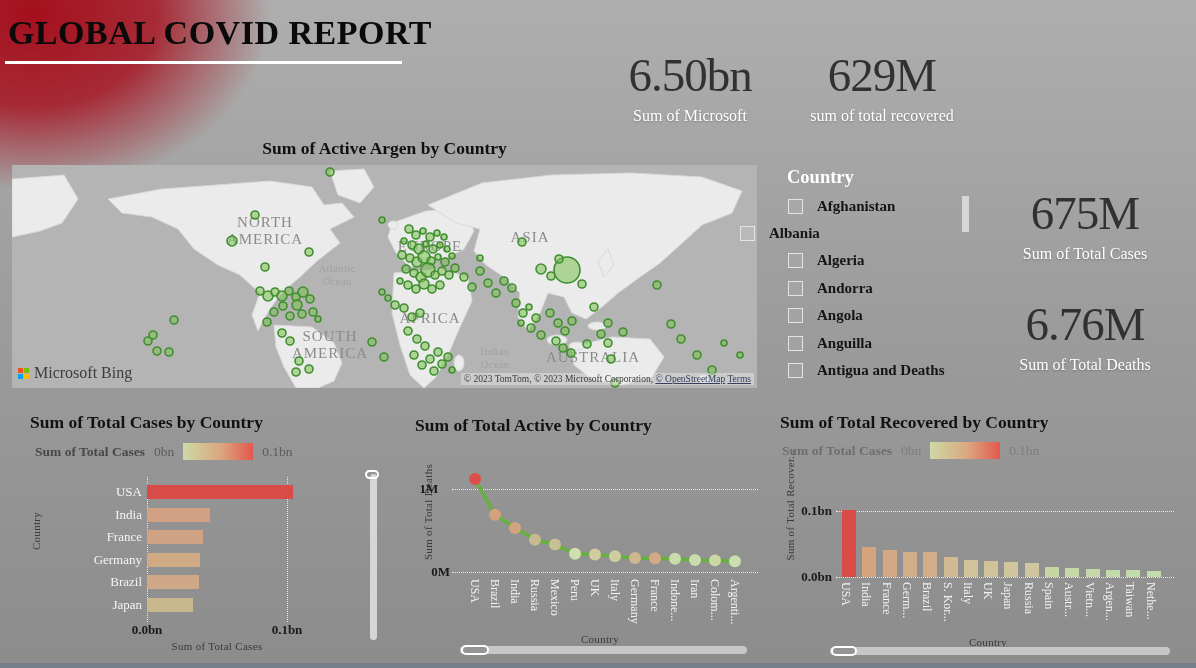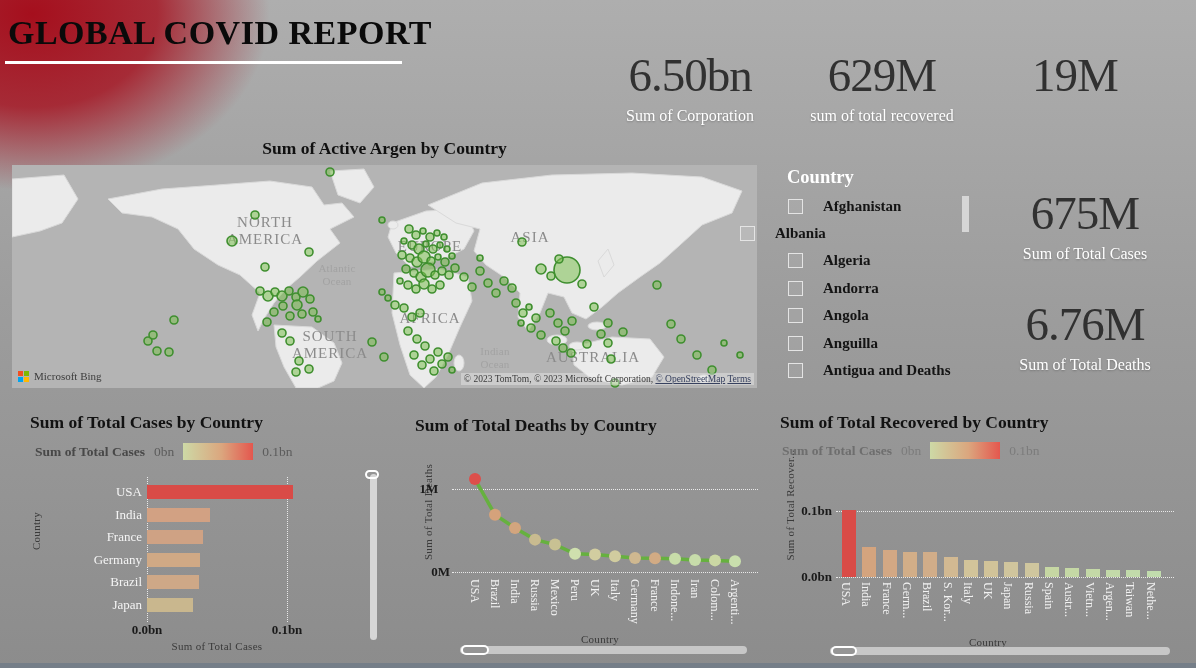--- a/index.html
+++ b/index.html
@@ -12,25 +12,25 @@
   #title-underline{position:absolute;left:5px;top:61px;width:397px;height:3px;background:#fff;}
   .kpi{position:absolute;width:200px;text-align:center;}
   .kpi-value{font-size:47px;font-weight:500;color:#313131;letter-spacing:-1px;line-height:1.02;}
   .kpi-label{font-size:16px;color:#ffffff;margin-top:7px;text-shadow:0 1px 2px rgba(0,0,0,.25);}
   #map-title{position:absolute;left:12px;top:138px;width:745px;text-align:center;font-size:17.5px;font-weight:700;color:#101010;}
   #map{position:absolute;left:12px;top:165px;width:745px;height:223px;background:#b4b4b4;overflow:hidden;text-align:right;}
   #map svg{position:absolute;left:0;top:0;}
   #bing-logo{position:absolute;left:6px;bottom:6px;display:flex;align-items:center;gap:5px;}
   #bing-squares{display:grid;grid-template-columns:5px 5px;grid-template-rows:5px 5px;gap:1px;}
   #bing-squares span{display:block;width:5px;height:5px;}
-  #bing-text{font-size:11px;color:#3c3c3c;}
+  #bing-text{font-size:16px;color:#3c3c3c;}
   #map-attribution{position:absolute;right:3px;bottom:3px;font-size:9.5px;color:#3a3a3a;background:rgba(240,240,240,.4);padding:1px 3px;white-space:nowrap;}
   #map-attribution .lnk{color:#37415f;text-decoration:underline;cursor:pointer;}
   #slicer-header{position:absolute;left:787px;top:167px;font-size:18.5px;font-weight:700;color:#ffffff;}
-  .slicer-row{position:absolute;display:flex;align-items:center;gap:20px;height:20px;}
+  .slicer-row{position:absolute;display:flex;align-items:center;gap:14px;height:20px;}
   .cb{width:13px;height:13px;border:1px solid #e4e4e4;background:rgba(255,255,255,.07);flex:none;}
   .slicer-label{font-size:15px;font-weight:700;color:#141414;white-space:nowrap;}
   #slicer-scroll-thumb{position:absolute;left:962px;top:196px;width:7px;height:36px;background:#d6d6d6;}
   .chart-title{position:absolute;font-size:17.5px;font-weight:700;color:#121212;white-space:nowrap;}
   .legend-row{position:absolute;display:flex;align-items:center;gap:9px;font-size:13.5px;white-space:nowrap;}
   .legend-label{font-weight:700;color:#484848;}
   .legend-minmax{color:#5c5c5c;}
   .legend-row.muted .legend-label{color:#6e6e6e;}
   .legend-row.muted .legend-minmax{color:#7c7c7c;}
   .swatch{width:70px;height:17px;background:linear-gradient(90deg,#cdd9a6 0%,#dba67e 55%,#e4574e 100%);}
@@ -50,28 +50,27 @@
 <body>
 
 <div id="canvas">
   <div id="red-blob"></div>
 
   <h1 id="page-title">GLOBAL COVID REPORT</h1>
   <div id="title-underline"></div>
 
   <div class="kpi" style="left:590px;top:52px;">
     <div class="kpi-value">6.50bn</div>
-    <div class="kpi-label">Sum of Corporation</div>
+    <div class="kpi-label">Sum of Microsoft</div>
   </div>
   <div class="kpi" style="left:782px;top:52px;">
     <div class="kpi-value">629M</div>
     <div class="kpi-label">sum of total recovered</div>
   </div>
   <div class="kpi" style="left:975px;top:52px;">
-    <div class="kpi-value">19M</div>
   </div>
 
   <div class="kpi" style="left:985px;top:190px;">
     <div class="kpi-value">675M</div>
     <div class="kpi-label">Sum of Total Cases</div>
   </div>
   <div class="kpi" style="left:985px;top:301px;">
     <div class="kpi-value">6.76M</div>
     <div class="kpi-label">Sum of Total Deaths</div>
   </div>
@@ -258,21 +257,21 @@
     <span class="legend-label">Sum of Total Cases</span>
     <span class="legend-minmax">0bn</span>
     <span class="swatch"></span>
     <span class="legend-minmax">0.1bn</span>
   </div>
   <div class="axis-title y-title" style="left:6px;top:525px;width:60px;">Country</div>
   <div class="axis-title" style="left:117px;top:640px;width:200px;">Sum of Total Cases</div>
   <div class="track" style="left:370px;top:474px;width:7px;height:166px;background:#d6d6d6;"></div>
   <div class="thumb" style="left:365px;top:470px;width:14px;height:9px;background:transparent;"></div>
 
-  <div class="chart-title" style="left:415px;top:415px;">Sum of Total Deaths by Country</div>
+  <div class="chart-title" style="left:415px;top:415px;">Sum of Total Active by Country</div>
   <div class="axis-title y-title" style="left:348px;top:506px;width:160px;">Sum of Total Deaths</div>
   <div class="axis-title" style="left:500px;top:633px;width:200px;">Country</div>
   <div class="track" style="left:460px;top:646px;width:287px;height:8px;"></div>
   <div class="thumb" style="left:461px;top:645px;width:28px;height:10px;"></div>
 
   <div class="chart-title" style="left:780px;top:412px;">Sum of Total Recovered by Country</div>
   <div class="legend-row muted" style="left:782px;top:442px;">
     <span class="legend-label">Sum of Total Cases</span>
     <span class="legend-minmax">0bn</span>
     <span class="swatch"></span>

